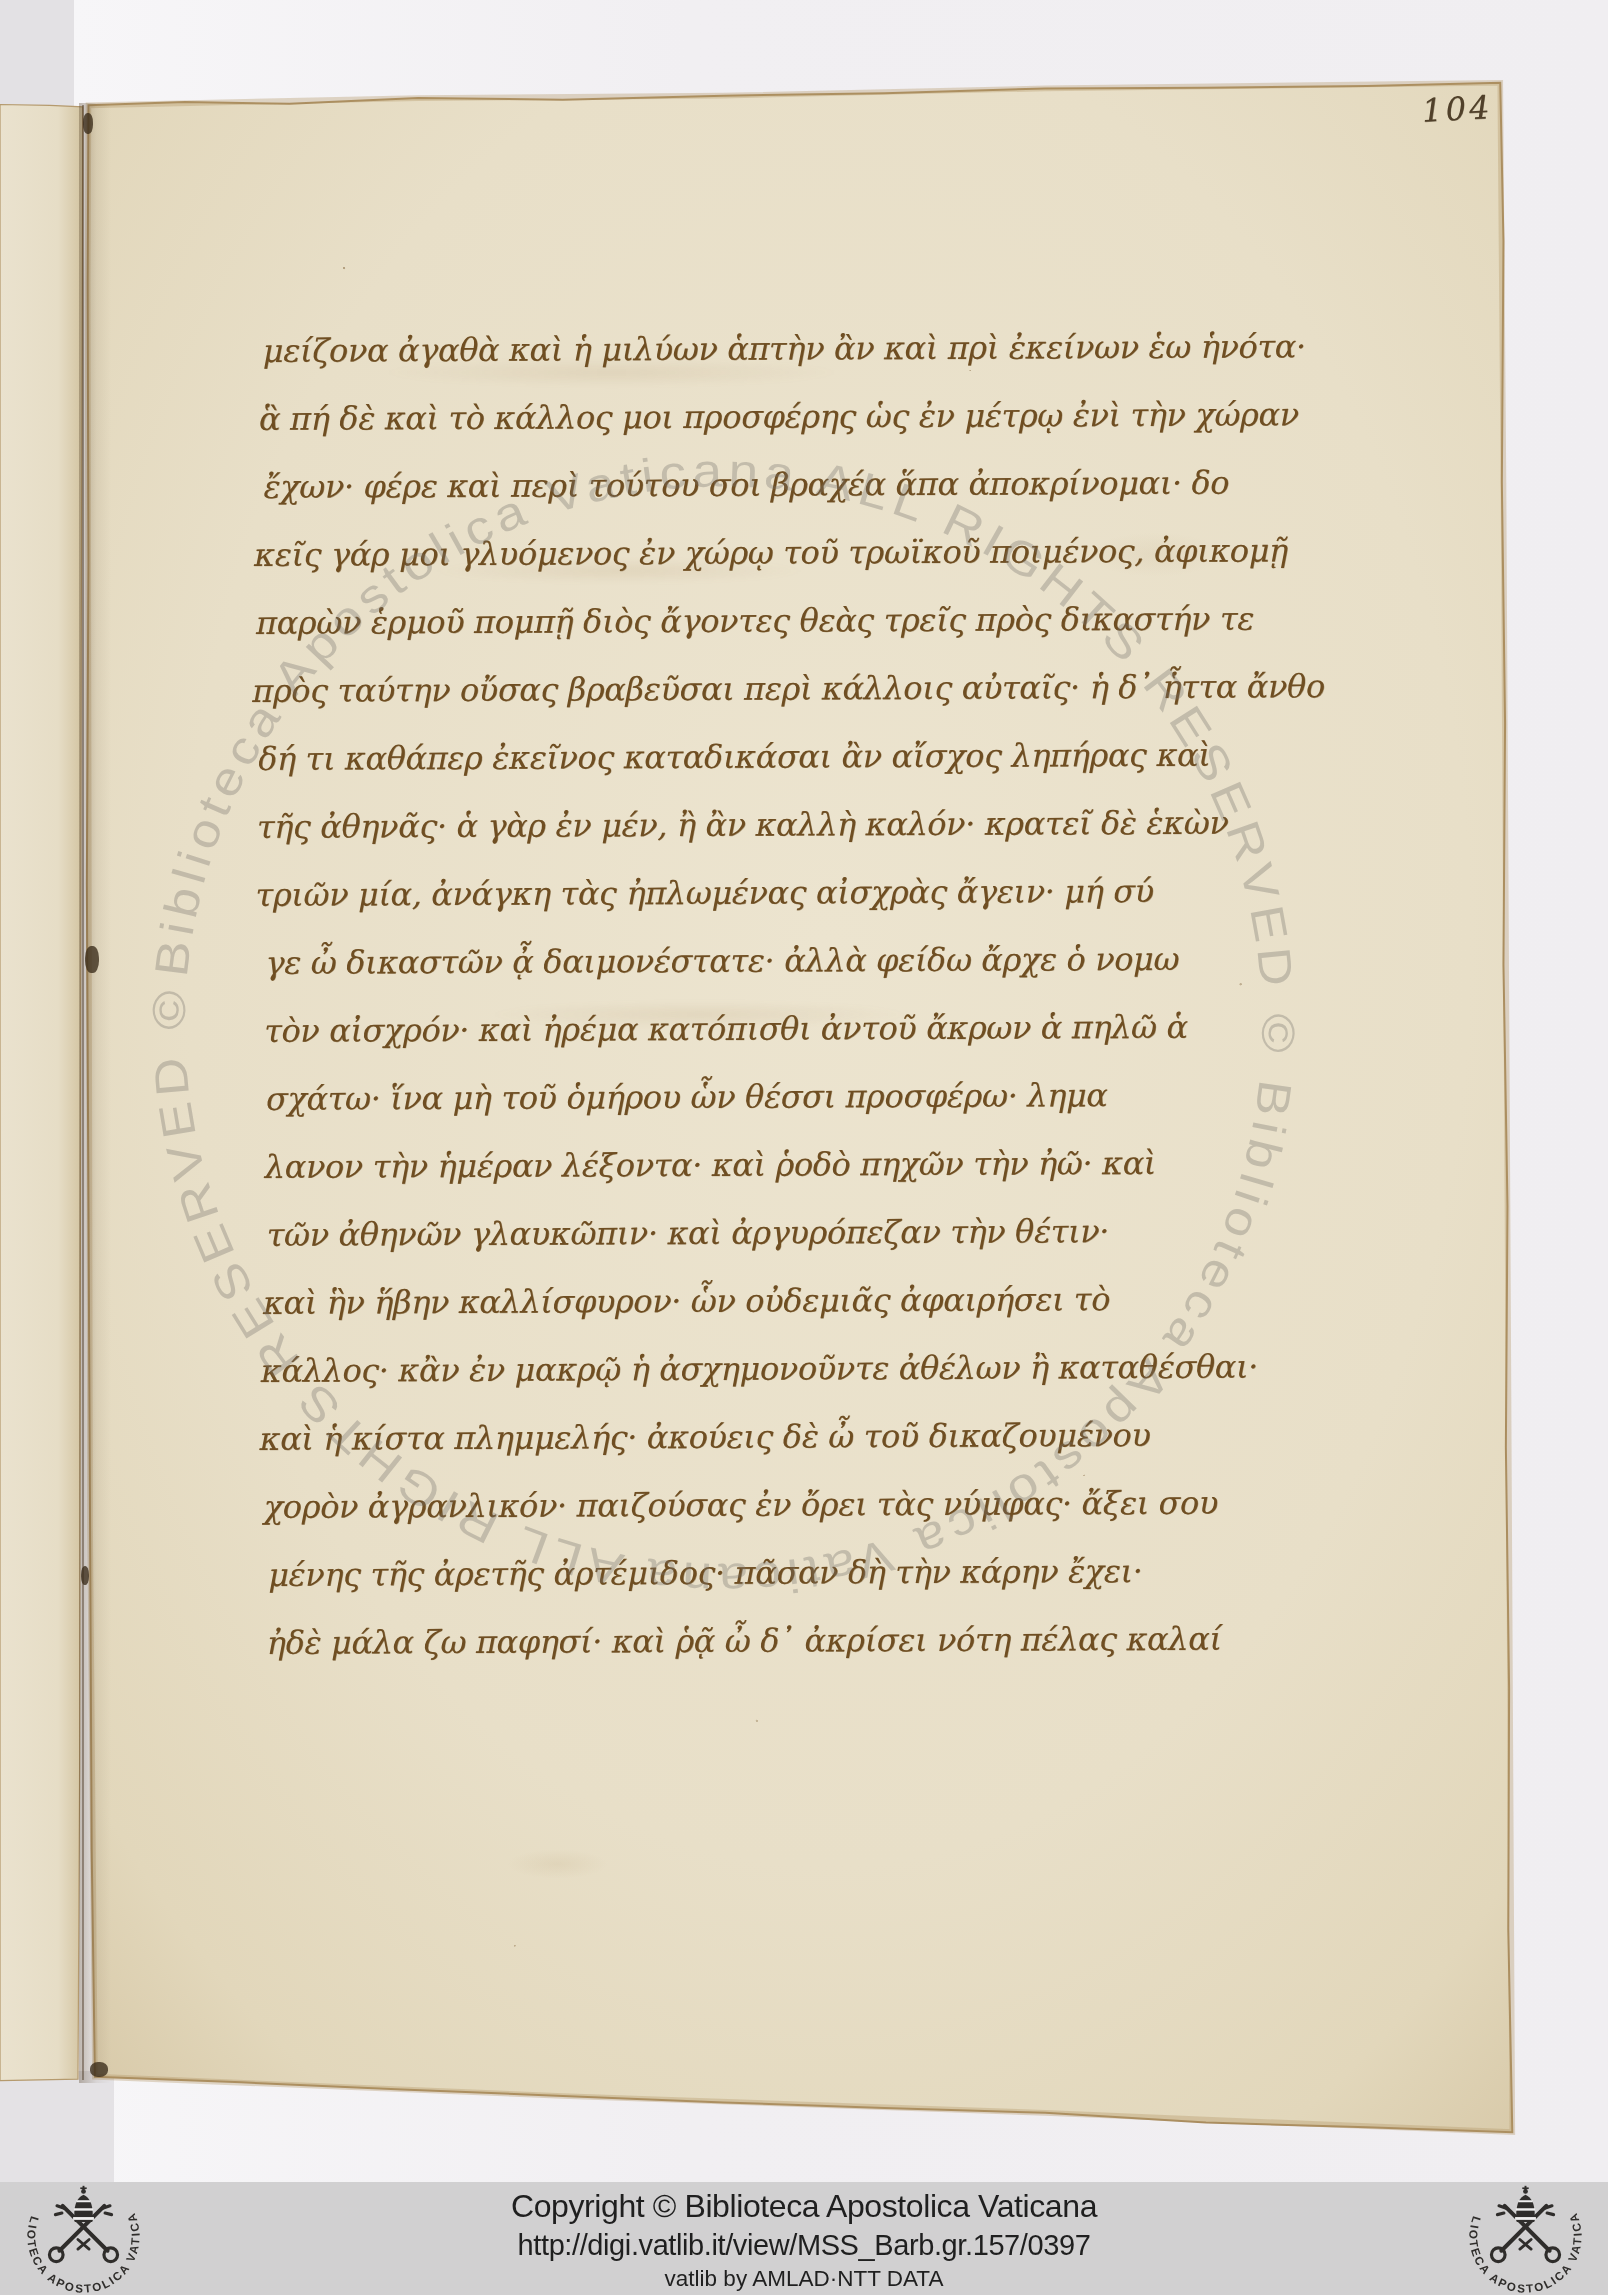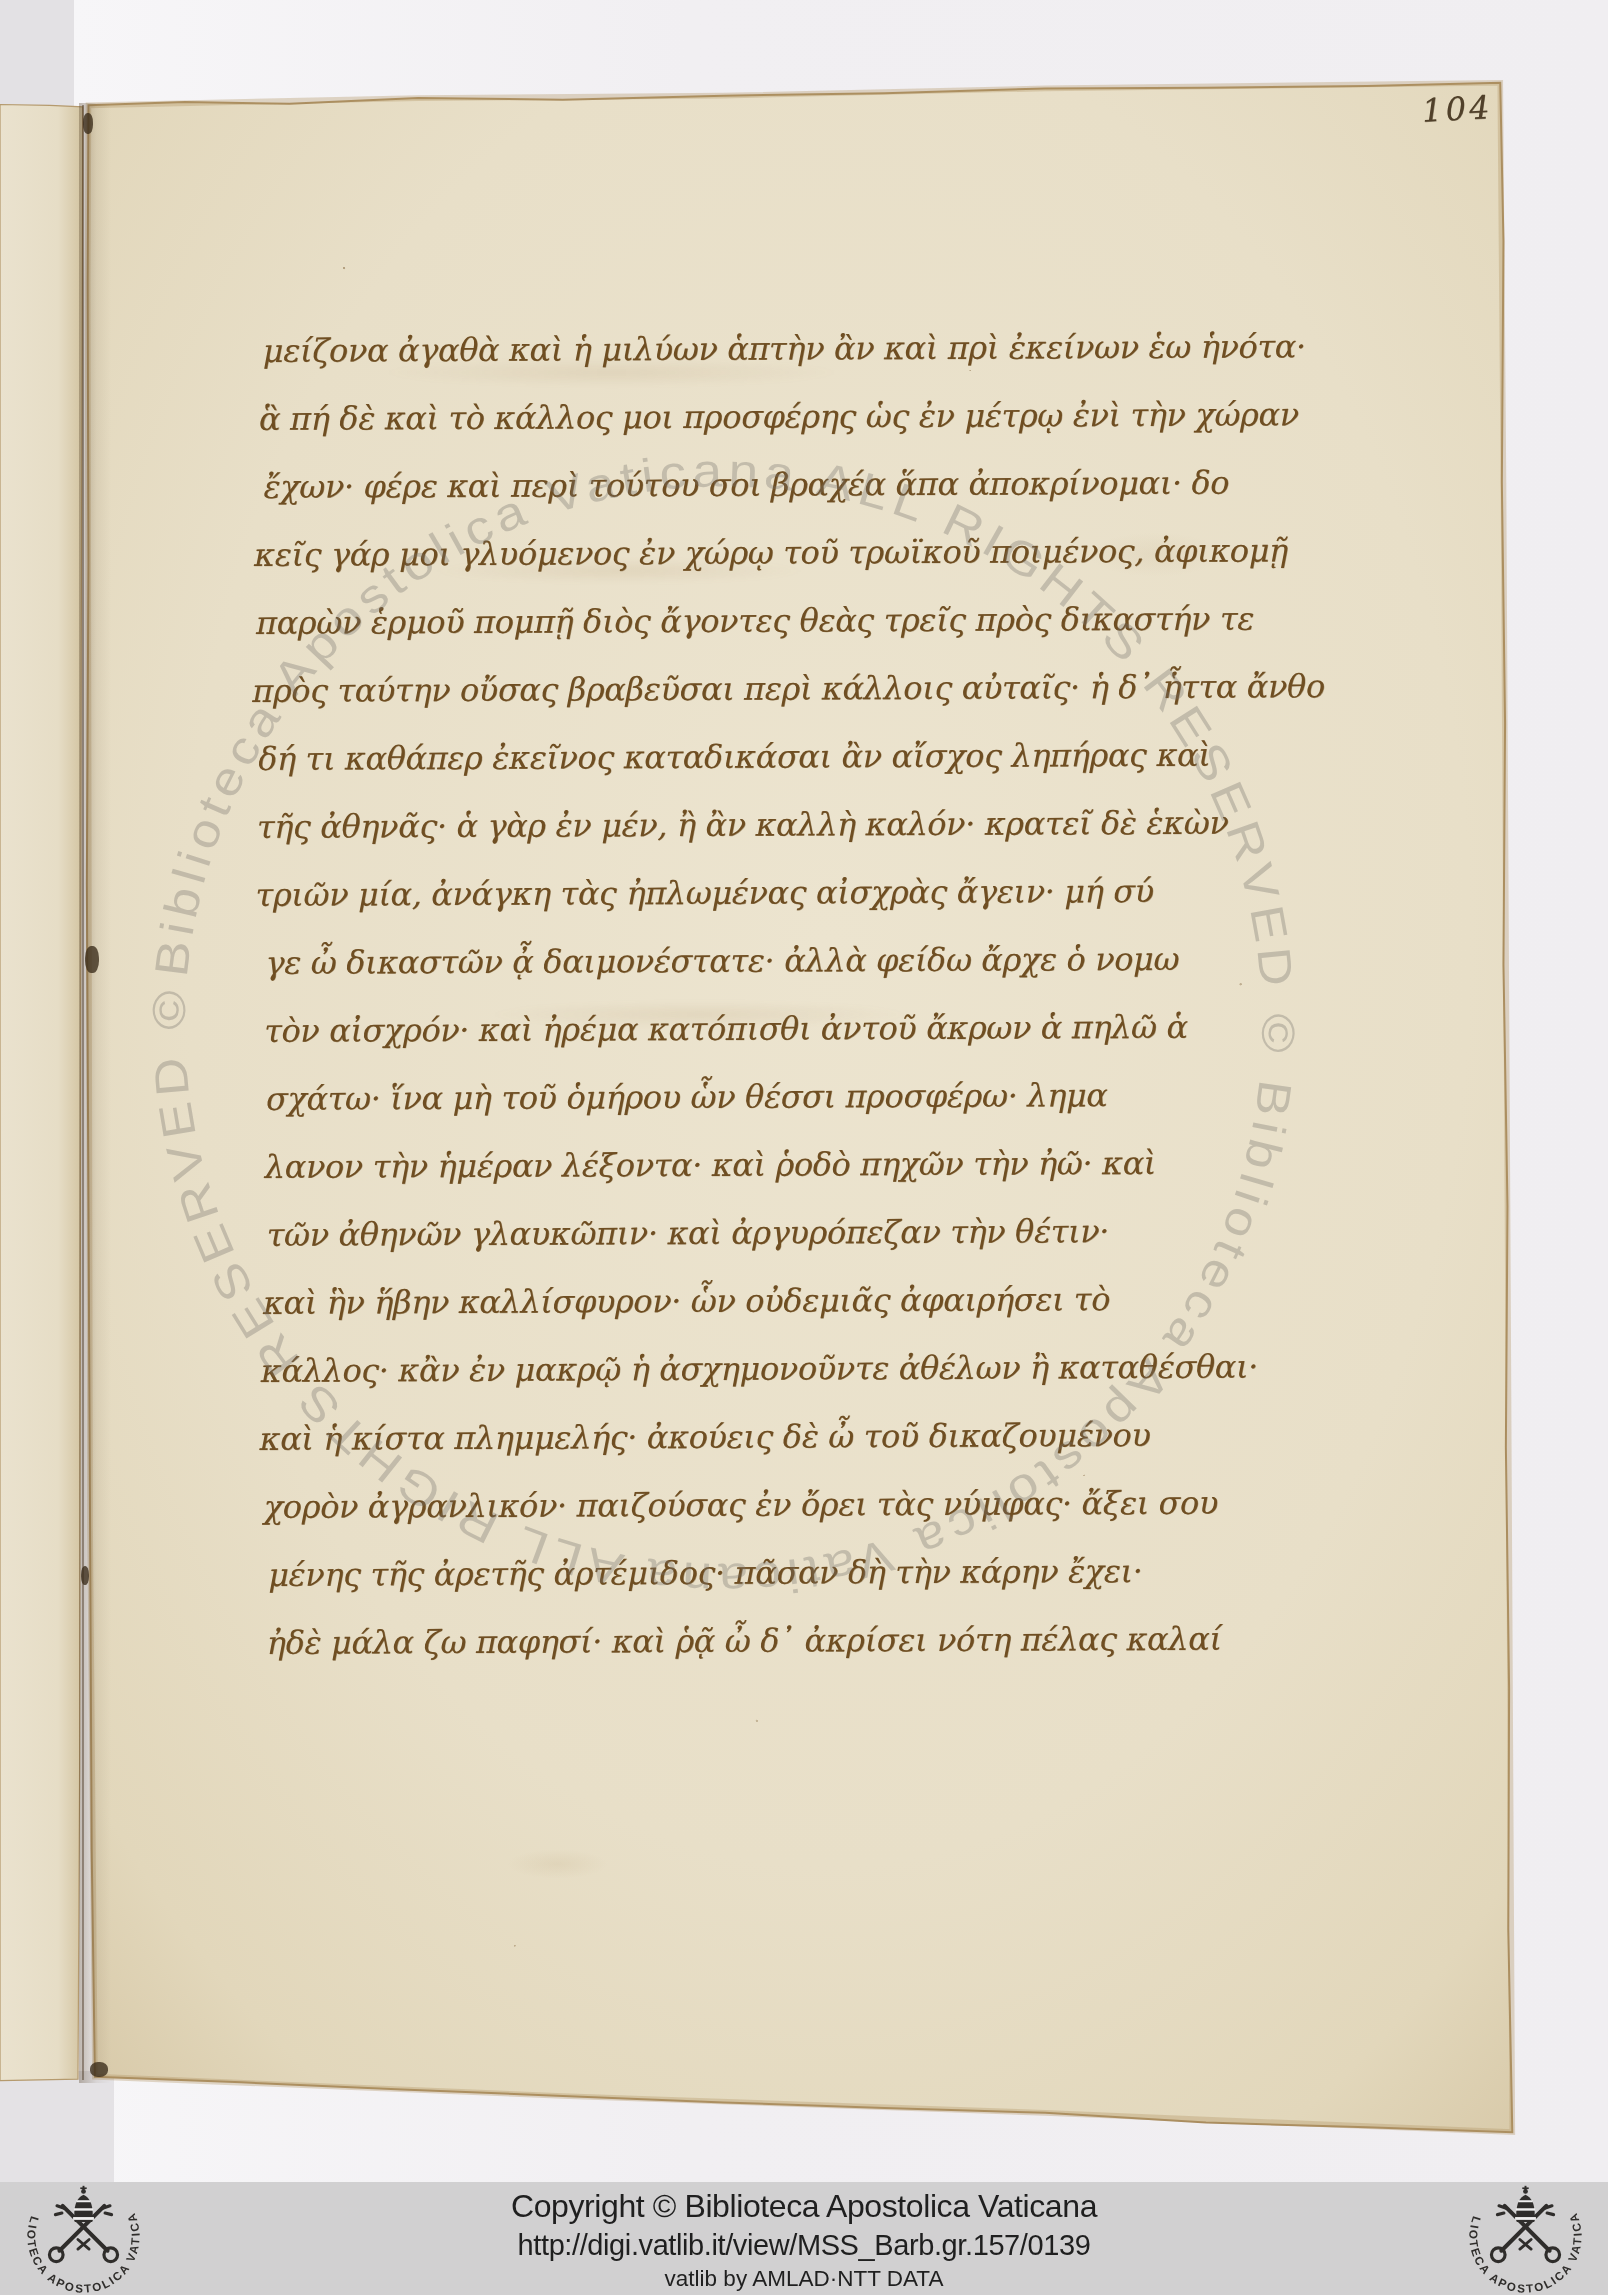--- a/index.html
+++ b/index.html
@@ -122,21 +122,21 @@
     </defs>
     <g transform="rotate(-85 900 1275)" opacity="0.33">
       <text font-family="Liberation Sans, sans-serif" font-size="58" letter-spacing="6" fill="var(--watermark-gray,#76726c)">
         <textPath href="#wm-ring-path" textLength="4200" lengthAdjust="spacingAndGlyphs">Biblioteca Apostolica Vaticana ALL RIGHTS RESERVED ©   Biblioteca Apostolica Vaticana ALL RIGHTS RESERVED ©   </textPath>
       </text>
     </g>
   </svg>
 
   <div class="footer">
     <div class="footer-line f-copyright">Copyright © Biblioteca Apostolica Vaticana</div>
-    <div class="footer-line f-url">http://digi.vatlib.it/view/MSS_Barb.gr.157/0139</div>
+    <div class="footer-line f-url">http://digi.vatlib.it/view/MSS_Barb.gr.157/0397</div>
     <div class="footer-line f-powered">vatlib by AMLAD·NTT DATA</div>
   </div>
 
   <svg class="logo left" viewBox="-85 -72 170 146">
     <defs>
         <path id="lr-left" d="M -64 -26 A 70 70 0 1 0 64 -26" fill="none"></path>
       </defs>
     <g stroke="#2f2d2b" fill="none" stroke-width="5" stroke-linecap="round">
       <line x1="-30" y1="20" x2="26" y2="-36"></line>
       <line x1="30" y1="20" x2="-26" y2="-36"></line>

